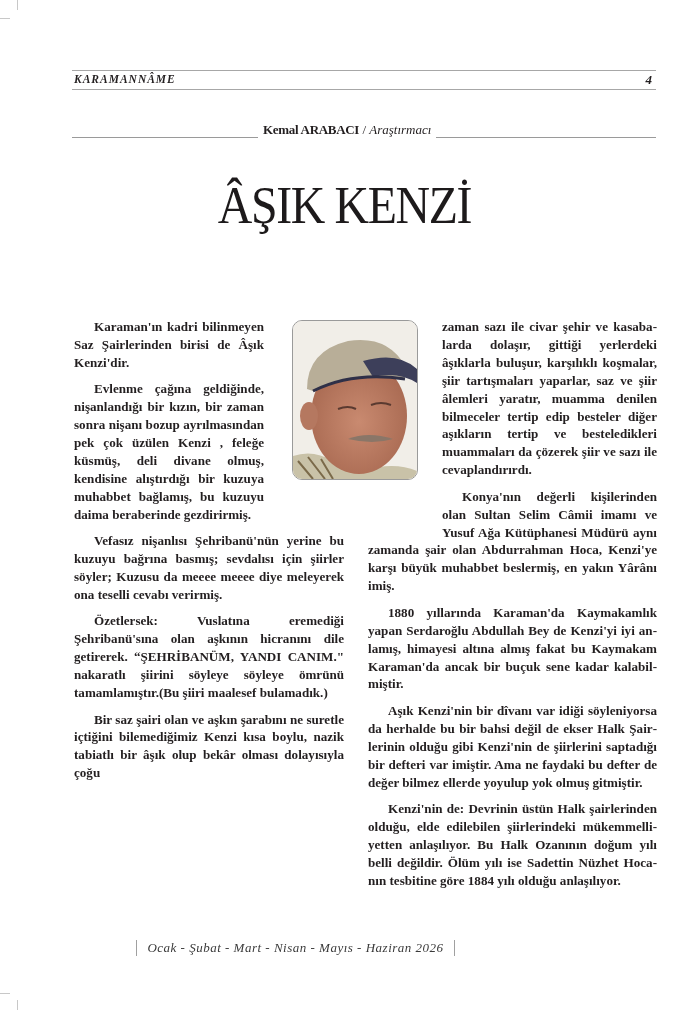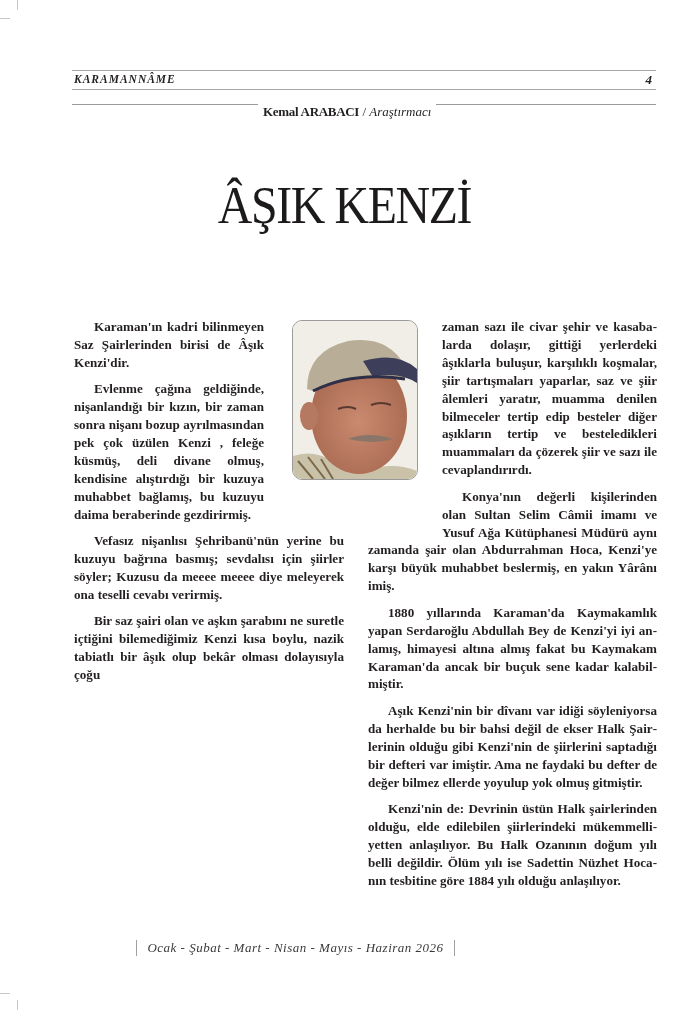--- a/index.html
+++ b/index.html
@@ -25,22 +25,22 @@
     .running-head .mag {
       position: absolute; left: 2px; top: 2px;
       font-weight: bold; font-size: 11.5px; letter-spacing: 1px;
     }
     .running-head .pageno {
       position: absolute; right: 4px; top: 1px;
       font-weight: bold; font-size: 13px;
     }
 
     .byline {
-      position: absolute; left: 72px; top: 104px; width: 584px; height: 16px;
-      display: flex; align-items: flex-start;
+      position: absolute; left: 72px; top: 122px; width: 584px; height: 16px;
+      display: flex; align-items: flex-end;
     }
     .byline .rule { height: 1px; background: #9a9a9a; }
     .byline .rule.l { width: 186px; }
     .byline .rule.r { flex: 1; }
     .byline .txt { padding: 0 5px; font-size: 13px; white-space: nowrap; }
     .byline .author { font-weight: bold; letter-spacing: -0.3px; }
     .byline .role { font-style: italic; }
 
     .title {
       position: absolute; left: 0; top: 176px; width: 689px;
@@ -126,20 +126,21 @@
     <path d="M70 40 Q105 30 124 48 L124 62 Q105 50 80 56 Z" fill="#3d3f5a"></path>
     <path d="M20 70 Q60 50 112 58" stroke="#2f3048" stroke-width="3" fill="none"></path>
   </svg>
 </div>
 
 <div class="col left">
   <div class="float-space-left"></div>
   <p>Karaman'ın kadri bilinmeyen Saz Şairlerinden birisi de Âşık Kenzi'dir.</p>
   <p>Evlenme çağına geldiğinde, nişanlandığı bir kızın, bir zaman sonra nişanı bozup ayrılmasından pek çok üzülen Kenzi , feleğe küsmüş, deli divane olmuş, kendisine alıştırdığı bir kuzuya muhabbet bağlamış, bu kuzuyu daima beraberinde gezdirir­miş.</p>
   <p>Vefasız nişanlısı Şehribanü'nün yerine bu ku­zuyu bağrına basmış; sevdalısı için şiirler söyler; Kuzusu da meeee meeee diye meleyerek ona teselli cevabı verirmiş.</p>
+  <p>Özetlersek: Vuslatına eremediği Şehribanü'sına olan aşkının hicranını dile getirerek. “ŞEHRİBA­NÜM, YANDI CANIM." nakaratlı şiirini söyleye söyleye ömrünü tamamlamıştır.(Bu şiiri maalesef bulamadık.)</p>
   <p>Bir saz şairi olan ve aşkın şarabını ne suretle iç­tiğini bilemediğimiz Kenzi kısa boylu, nazik tabi­atlı bir âşık olup bekâr olması dolayısıyla çoğu</p>
 </div>
 
 <div class="col right">
   <div class="float-space-right" style="height:0;"></div>
   <p style="text-indent:0; margin-left:74px;">zaman sazı ile civar şehir ve kasaba­larda dolaşır, gittiği yerlerdeki âşıklarla buluşur, karşılıklı koşmalar, şiir tartış­maları yaparlar, saz ve şiir âlemleri ya­ratır, muamma denilen bilmeceler tertip edip besteler diğer aşıkların tertip ve besteledikleri muammaları da çözerek şiir ve sazı ile cevaplandırırdı.</p>
   <div class="float-space-right" style="height:52px; width:72px;"></div>
   <p>Konya'nın değerli kişilerinden olan Sultan Selim Câmii imamı ve Yusuf Ağa Kütüphanesi Müdürü aynı za­manda şair olan Abdurrahman Hoca, Kenzi'ye karşı büyük muhabbet beslermiş, en yakın Yârânı imiş.</p>
   <p>1880 yıllarında Karaman'da Kaymakamlık yapan Serdaroğlu Abdullah Bey de Kenzi'yi iyi an­lamış, himayesi altına almış fakat bu Kaymakam Karaman'da ancak bir buçuk sene kadar kalabil­miştir.</p>
   <p>Aşık Kenzi'nin bir dîvanı var idiği söyleniyorsa da herhalde bu bir bahsi değil de ekser Halk Şair­lerinin olduğu gibi Kenzi'nin de şiirlerini saptadığı bir defteri var imiştir. Ama ne faydaki bu defter de değer bilmez ellerde yoyulup yok olmuş gitmiştir.</p>

